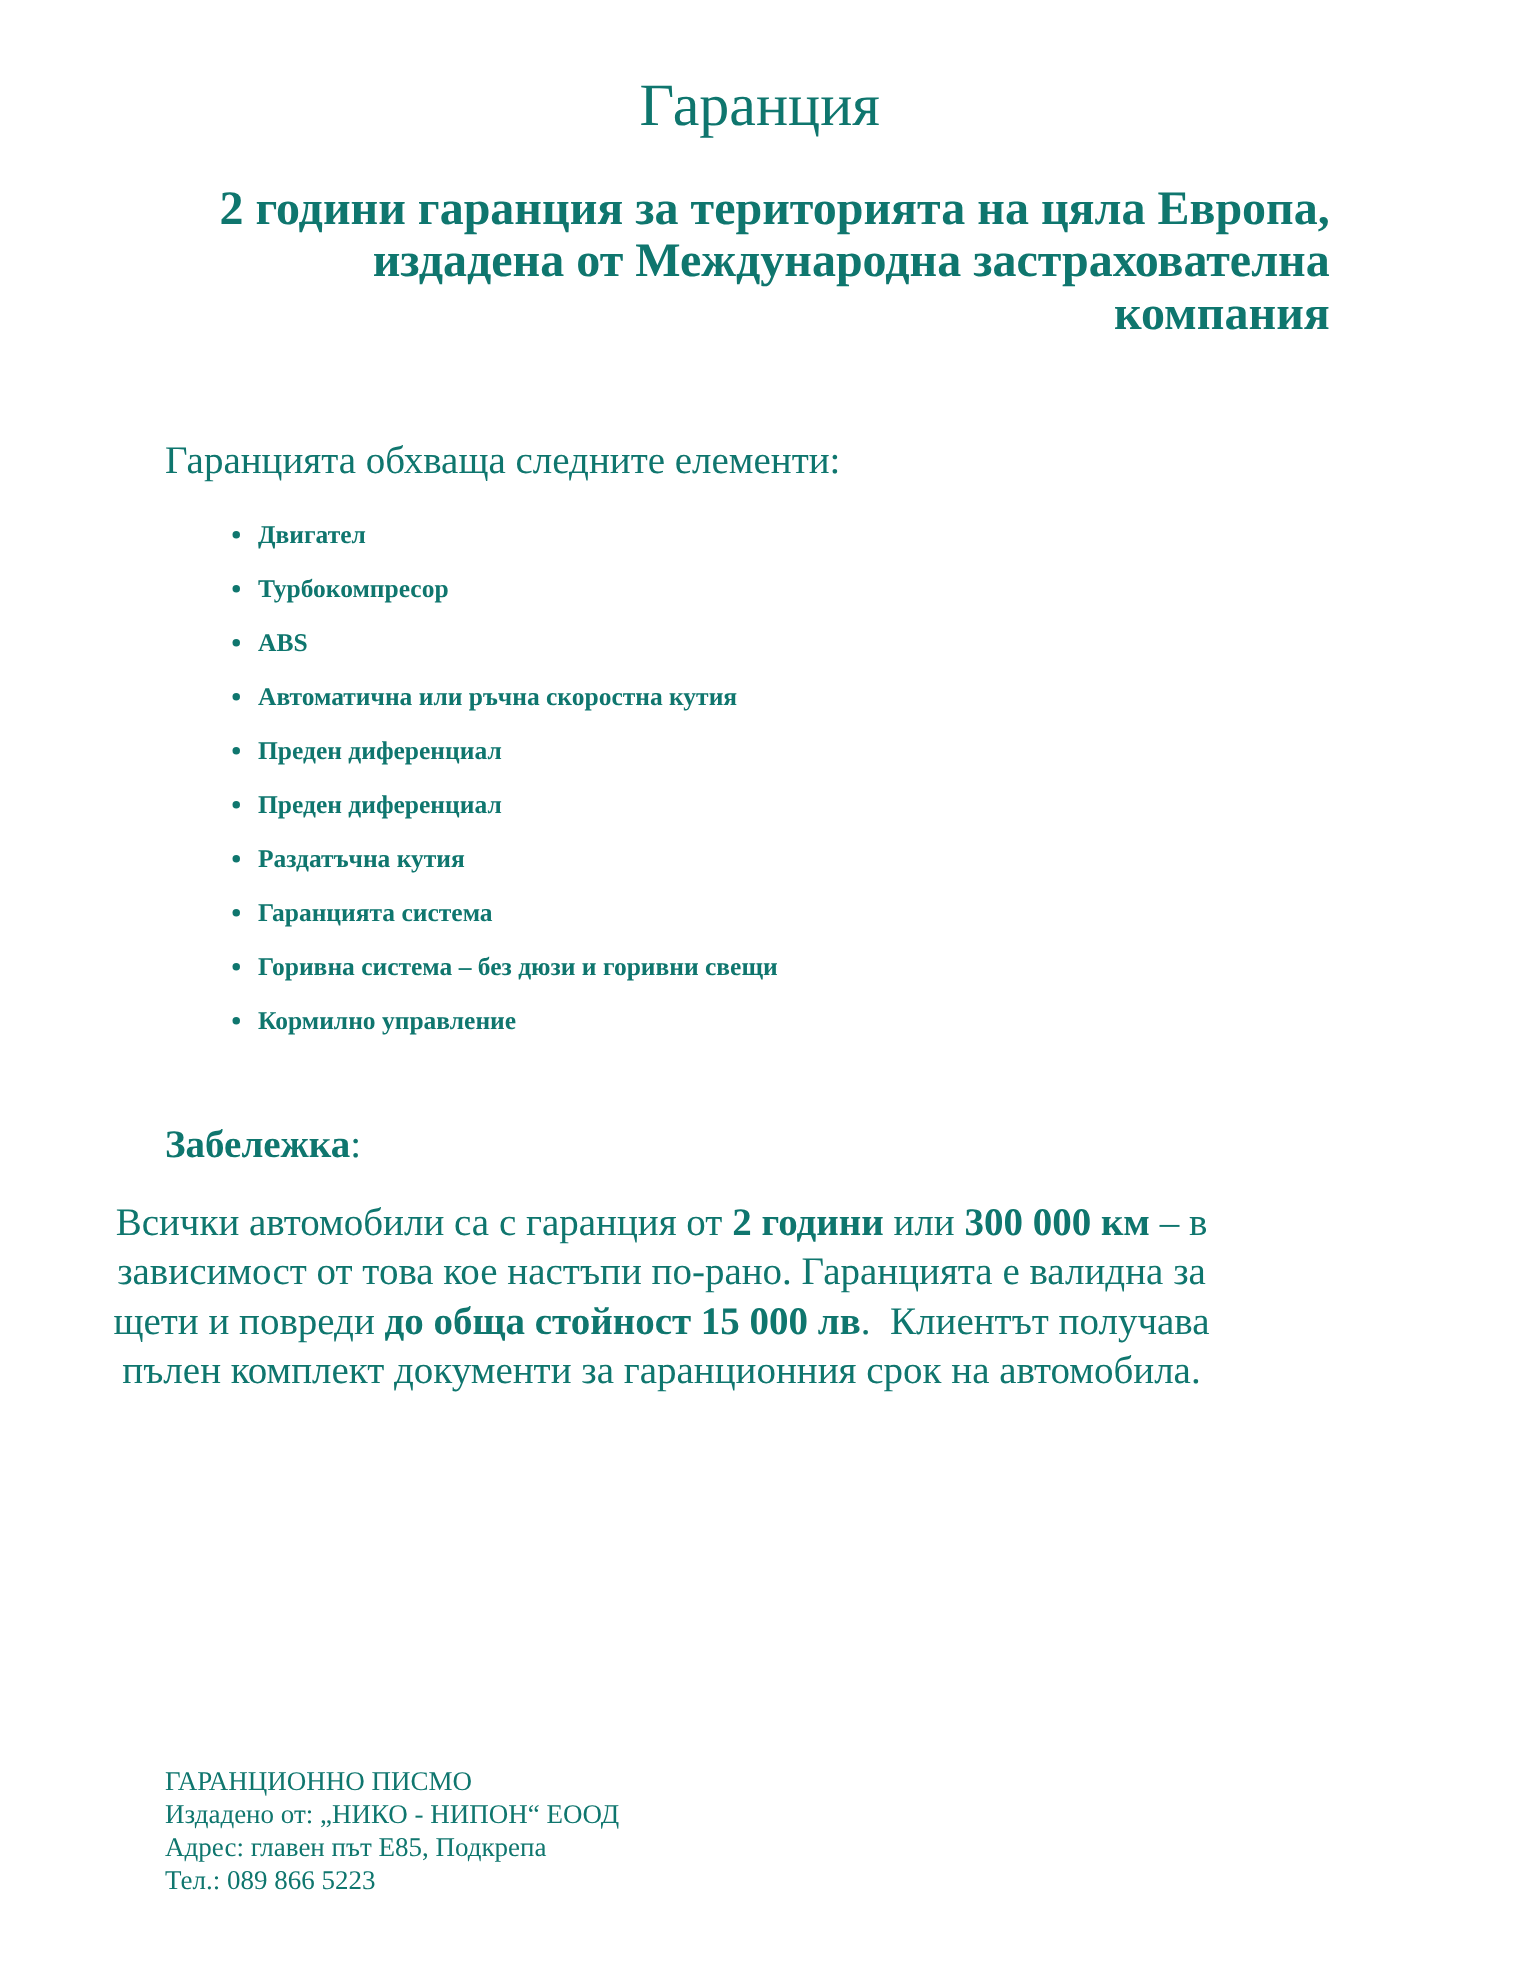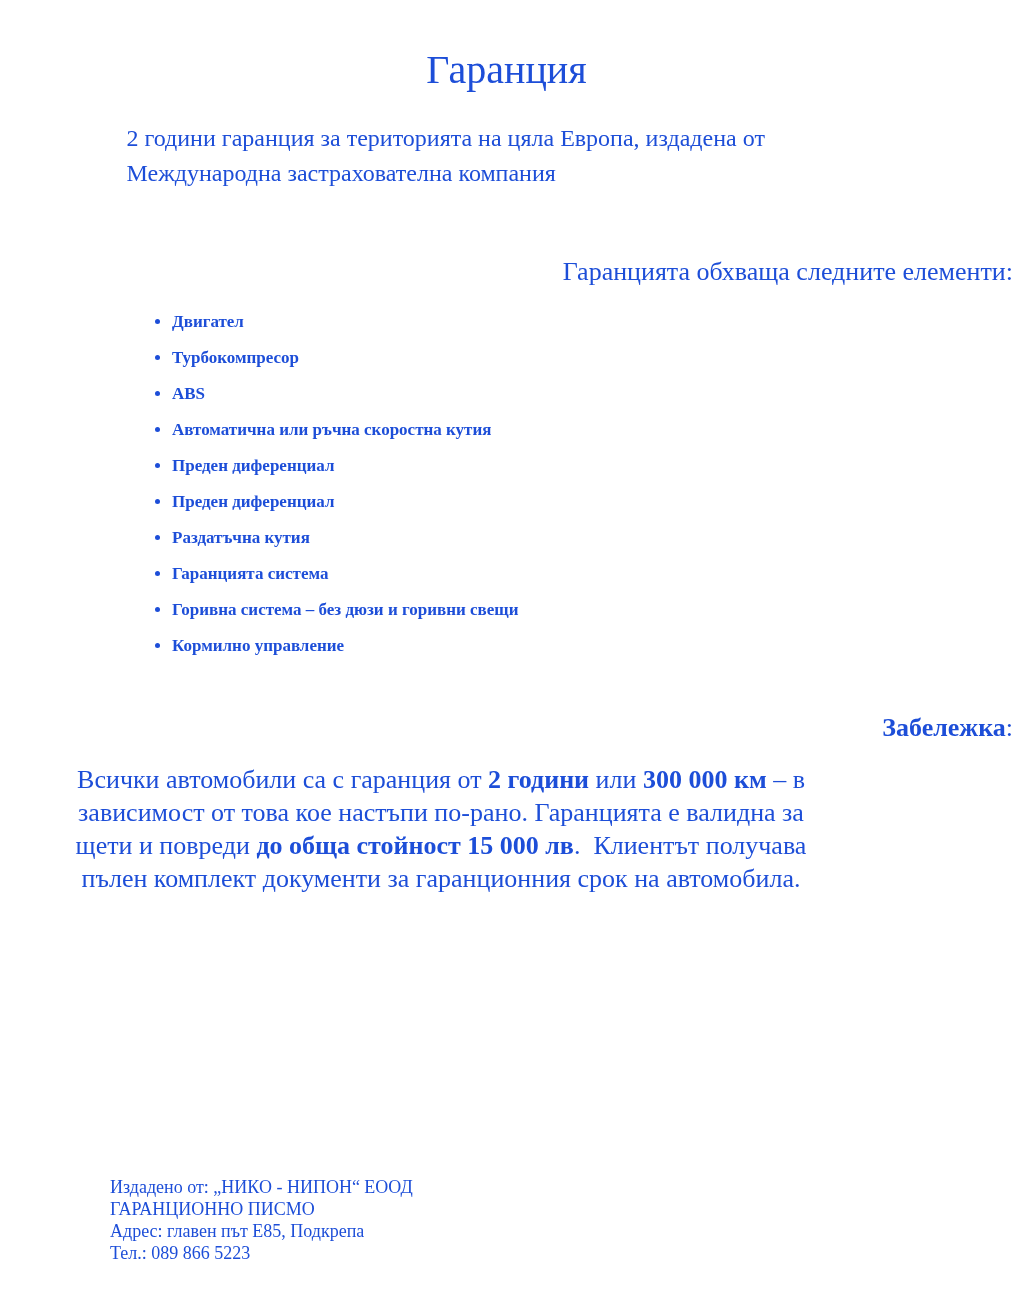--- a/index.html
+++ b/index.html
@@ -5,61 +5,59 @@
   html, body {
     margin: 0;
     padding: 0;
     background: #ffffff;
   }
   .page {
     position: relative;
     width: 1013px;
     height: 1316px;
     background: #ffffff;
-    color: #1d4ed8;
+    color: #0f766e;
     font-family: "Liberation Serif", "DejaVu Serif", serif;
     overflow: hidden;
   }
   .doc-title {
     margin-top: 46px;
     text-align: center;
     font-size: 40px;
     line-height: 1.2;
     font-weight: 400;
   }
   .doc-subtitle {
     margin: 12px auto 0 auto;
     width: 760px;
-    text-align: left;
-    font-size: 24px;
+    text-align: right;
+    font-size: 32px;
     line-height: 35px;
-    font-weight: 400;
+    font-weight: 700;
   }
   .coverage-intro {
     margin: 66px 0 0 110px;
     font-size: 26px;
     line-height: 30px;
-    text-align: right;
   }
   .coverage-list {
     margin: 22px 0 0 110px;
     padding-left: 62px;
     list-style: disc;
     font-size: 17px;
     font-weight: 700;
     line-height: 26px;
   }
   .coverage-list li {
     margin-bottom: 10px;
   }
   .note-heading {
     margin: 54px 0 0 110px;
     font-size: 26px;
     line-height: 30px;
-    text-align: right;
   }
   .note-paragraph {
     margin: 20px 0 0 50px;
     width: 782px;
     font-size: 26px;
     line-height: 33px;
     white-space: pre-wrap;
     text-align: center;
   }
   .note-paragraph .b, .note-heading .b { font-weight: 700; }
@@ -93,19 +91,19 @@
     <li>Гаранцията система</li>
     <li>Горивна система – без дюзи и горивни свещи</li>
     <li>Кормилно управление</li>
   </ul>
 
   <div class="note-heading"><span class="b">Забележка</span><span>:</span></div>
 
   <div class="note-paragraph"><span>Всички автомобили са с гаранция от </span><span class="b">2 години</span><span> или </span><span class="b">300 000 км</span><span> – в зависимост от това кое настъпи по-рано. Гаранцията е валидна за щети и повреди </span><span class="b">до обща стойност 15 000 лв</span><span>.  Клиентът получава пълен комплект документи за гаранционния срок на автомобила.</span></div>
 
   <div class="footer-block">
+    <div>ГАРАНЦИОННО ПИСМО</div>
     <div>Издадено от: „НИКО - НИПОН“ ЕООД</div>
-    <div>ГАРАНЦИОННО ПИСМО</div>
     <div>Адрес: главен път E85, Подкрепа</div>
     <div>Тел.: 089 866 5223</div>
   </div>
 
 </div>
 
 </body></html>

